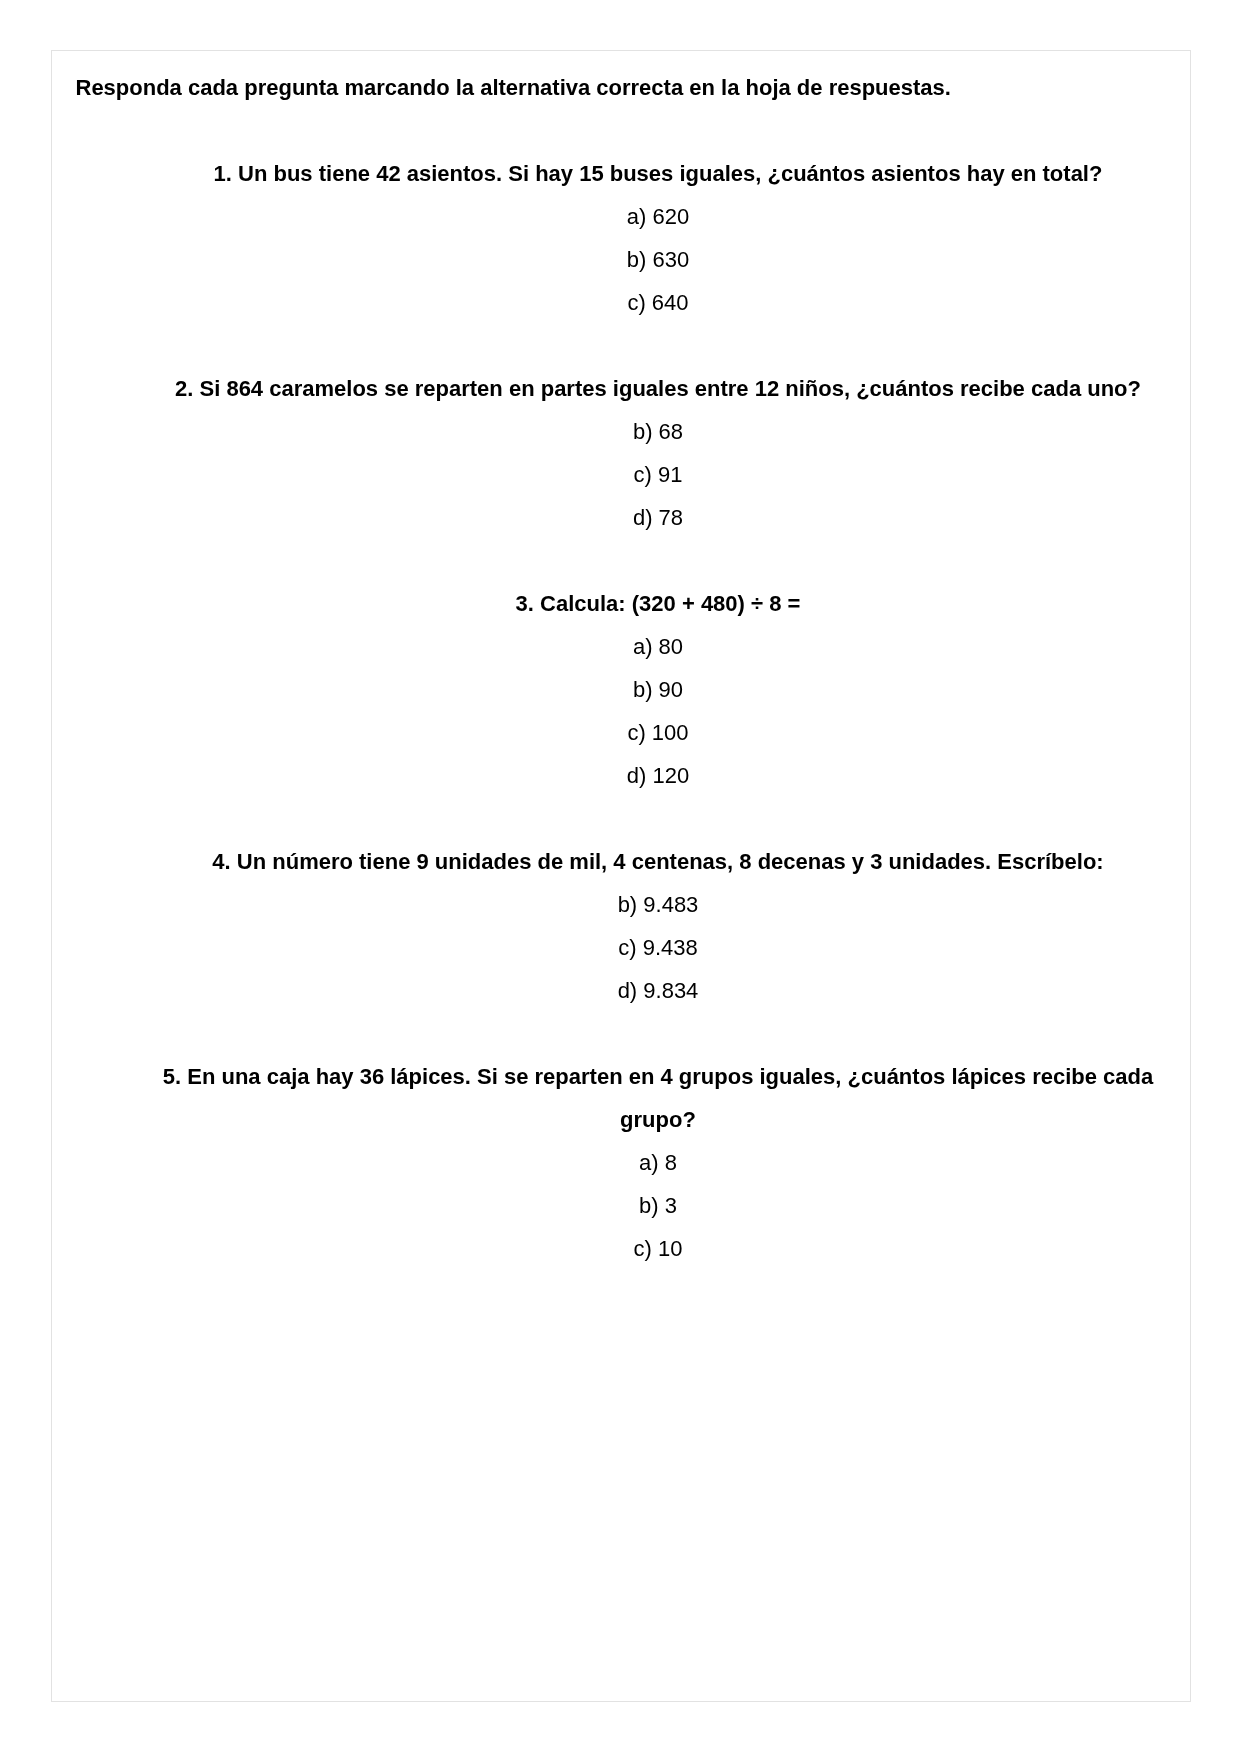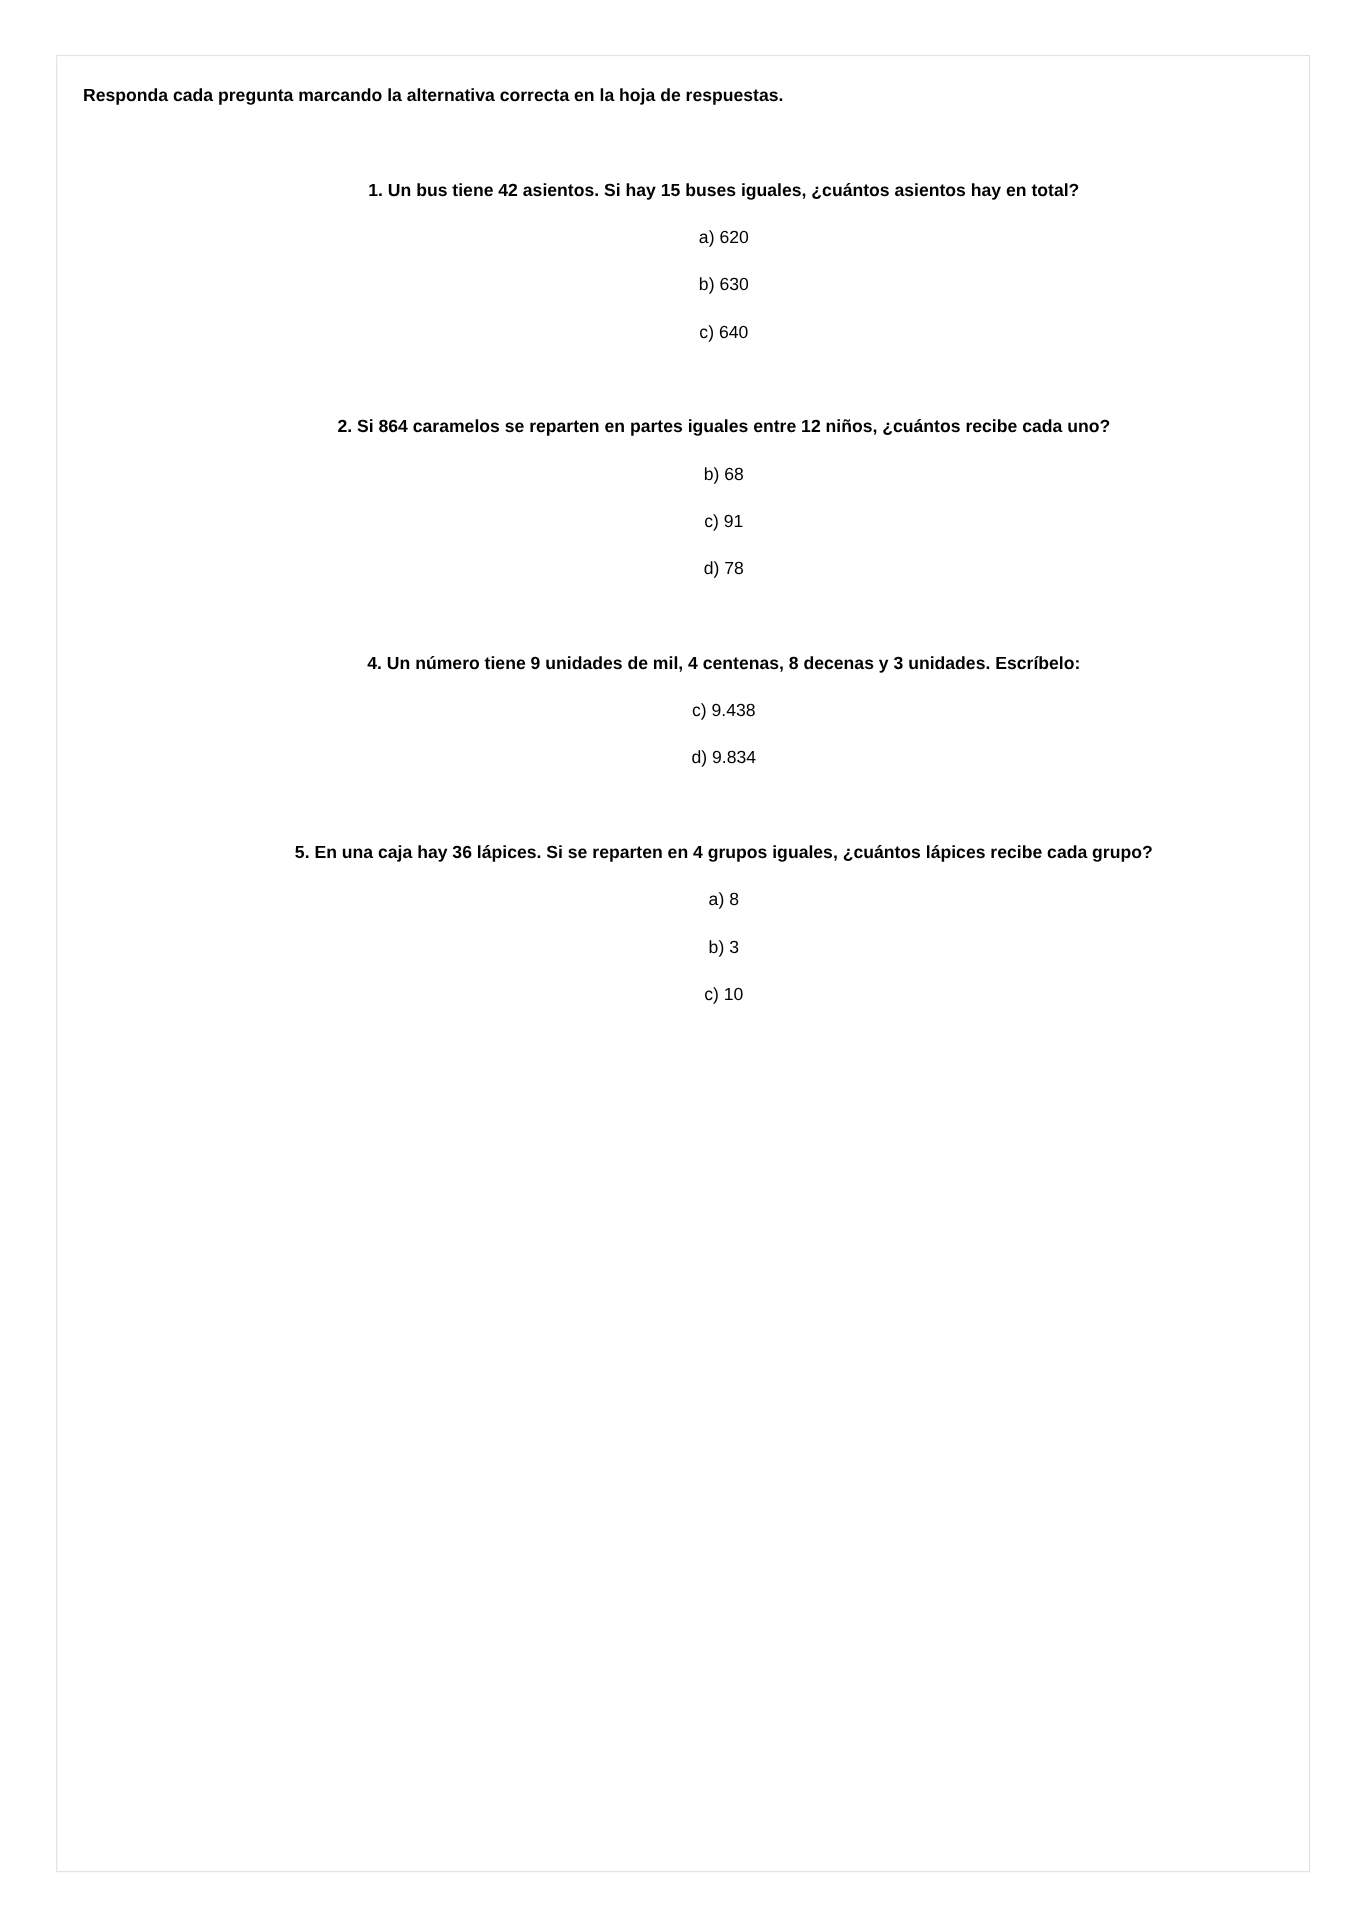--- a/index.html
+++ b/index.html
@@ -15,21 +15,21 @@
   .page {
     box-sizing: border-box;
     width: 1140px;
     height: 1652px;
     margin: 50px auto 0;
     background: #ffffff;
     border: 1px solid #e2e2e2;
     padding: 15px 24px 0;
     color: #000000;
     font-family: "Liberation Sans", "DejaVu Sans", sans-serif;
-    font-size: 16px;
+    font-size: 22px;
     line-height: 43px;
   }
   .instruction {
     margin: 0 0 43px 0;
     font-weight: 700;
   }
   .questions {
     margin-left: 75px;
     text-align: center;
   }
@@ -68,26 +68,37 @@
     <section class="question-block">
       <p class="question-text">
         <span>2.</span>
         <span>Si 864 caramelos se reparten en partes iguales entre 12 niños, ¿cuántos recibe cada uno?</span>
       </p>
       <p class="option-line">b) 68</p>
       <p class="option-line">c) 91</p>
       <p class="option-line">d) 78</p>
     </section>
 
+    <section class="question-block">
+      <p class="question-text">
+        <span>3.</span>
+        <span>Calcula: (320 + 480) ÷ 8 =</span>
+      </p>
+      <p class="option-line">a) 80</p>
+      <p class="option-line">b) 90</p>
+      <p class="option-line">c) 100</p>
+      <p class="option-line">d) 120</p>
+    </section>
 
     <section class="question-block">
       <p class="question-text">
         <span>4.</span>
         <span>Un número tiene 9 unidades de mil, 4 centenas, 8 decenas y 3 unidades. Escríbelo:</span>
       </p>
+      <p class="option-line">b) 9.483</p>
       <p class="option-line">c) 9.438</p>
       <p class="option-line">d) 9.834</p>
     </section>
 
     <section class="question-block">
       <p class="question-text">
         <span>5.</span>
         <span>En una caja hay 36 lápices. Si se reparten en 4 grupos iguales, ¿cuántos lápices recibe cada grupo?</span>
       </p>
       <p class="option-line">a) 8</p>

